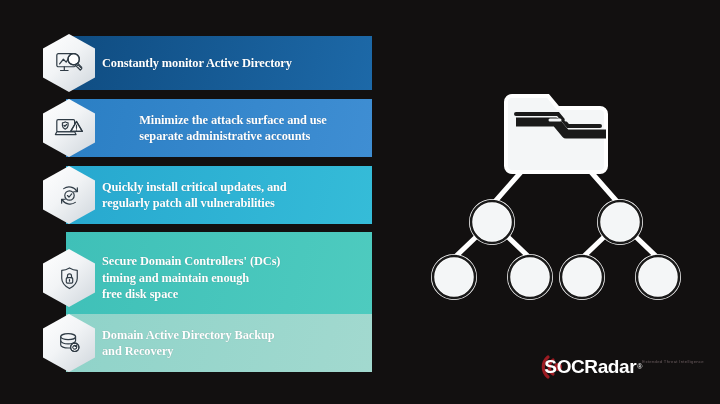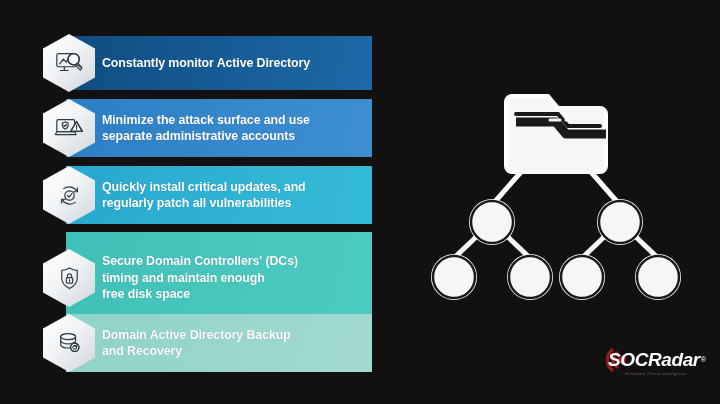--- a/index.html
+++ b/index.html
@@ -28,20 +28,21 @@
   }
   .step {
     position: absolute;
     left: 66px;
     width: 306px;
     display: flex;
     align-items: center;
     box-sizing: border-box;
     padding-left: 36px;
     padding-right: 8px;
+    font-family: Liberation Serif, serif;
   }
   .step-label {
     color: #ffffff;
     font-size: 12.4px;
     font-weight: bold;
     line-height: 16.5px;
     letter-spacing: -0.1px;
     white-space: pre-line;
     text-shadow: 0 0 1px rgba(0,0,0,0.25);
   }
@@ -71,23 +72,22 @@
     width: 262px;
     height: 240px;
   }
 
   
   #logo {
     position: absolute;
     right: 14px;
     bottom: 28px;
     display: flex;
-    flex-direction: column;
-    align-items: center;
-    font-style: italic;
+    flex-direction: row;
+    align-items: flex-start;
   }
   #logo-main {
     display: flex;
     align-items: center;
     position: relative;
   }
   #logo-text {
     color: #ffffff;
     font-size: 19px;
     font-weight: bold;
@@ -134,21 +134,21 @@
           <path d="M6 17l4-5 3 3 4-6"></path>
           <circle cx="21" cy="12" r="6" fill="#ffffff"></circle>
           <circle cx="21" cy="12" r="6"></circle>
           <path d="M25.4 16.4l4.2 4.2"></path>
           <path d="M24 19.5l1.6-1.6 4 4-1.6 1.6z" fill="#ffffff"></path>
         </svg>
       </div>
       <div class="step-label">Constantly monitor Active Directory</div>
     </div>
 
-    <div class="step" style="top: 99px; height: 58px; background: linear-gradient(105deg, rgb(43, 127, 196) 0%, rgb(63, 142, 211) 100%);">
+    <div class="step" style="top: 99px; height: 58px; background: linear-gradient(105deg, rgb(43, 127, 196) 0%, rgb(63, 142, 211) 100%); justify-content: center;">
       <div class="hex">
         <svg width="30" height="30" viewBox="0 0 32 32" fill="none" stroke="#2f3b45" stroke-width="1.3" stroke-linecap="round" stroke-linejoin="round">
           <rect x="3" y="7" width="19" height="13" rx="1.4"></rect>
           <path d="M1.5 23h22l-1.5-3H3z"></path>
           <path d="M9 10.5c2 0 3-1 3-1s1 1 3 1v3.2c0 2-3 3.6-3 3.6s-3-1.6-3-3.6z"></path>
           <path d="M10.6 13.3l1 1 1.8-2"></path>
           <path d="M24 9l6.2 10.6H17.8z" fill="#ffffff"></path>
           <path d="M24 9l6.2 10.6H17.8z"></path>
           <path d="M24 13v3.3M24 18.1v0.1"></path>
         </svg>

